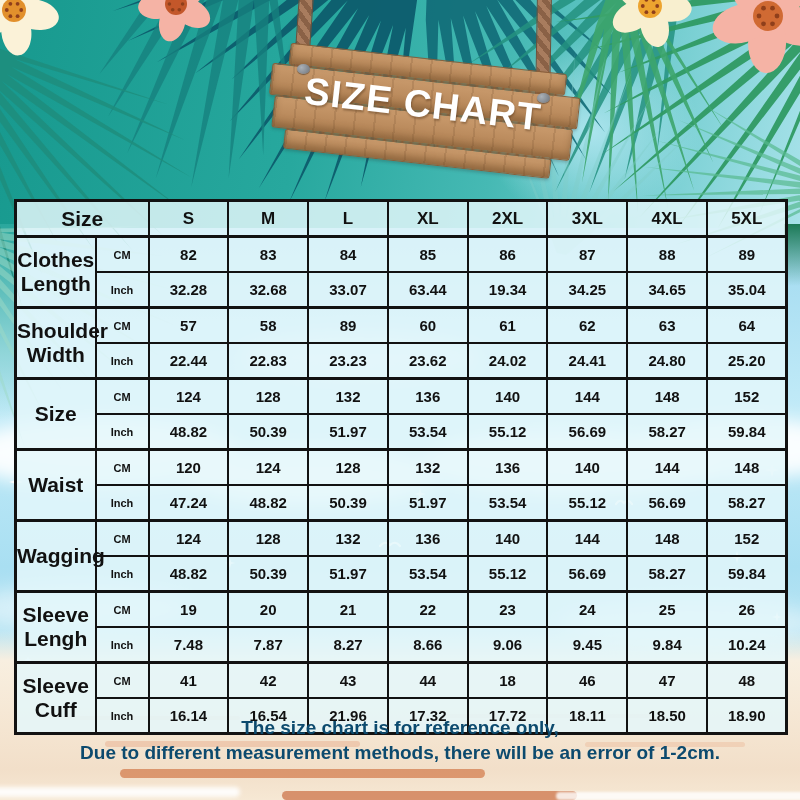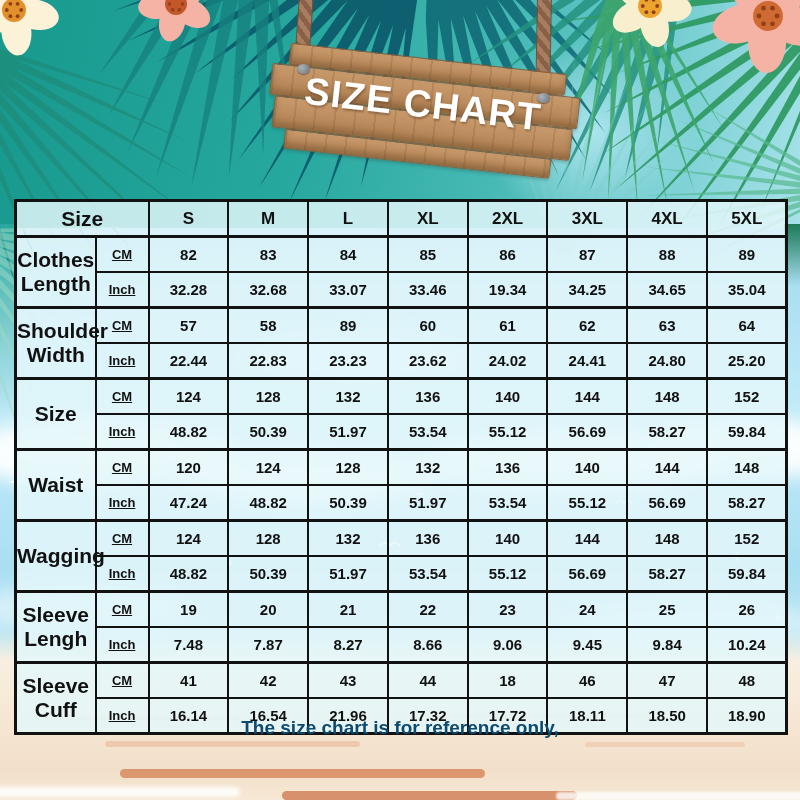--- a/index.html
+++ b/index.html
@@ -76,21 +76,21 @@
   .tablewrap{position:absolute;left:14px;top:199px;z-index:6;}
   table{border-collapse:collapse;table-layout:fixed;width:772px;border:3px solid var(--table-border);}
   col.c-lbl{width:80px;} col.c-unit{width:53px;} col.c-size{width:79.8px;}
   th,td{border:2px solid var(--table-border);background:var(--cell-bg);
     text-align:center;vertical-align:middle;color:var(--body-text);
     font-weight:bold;padding:0;height:33px;}
   tr.grp th,tr.grp td{border-top:3px solid var(--table-border);}
   th.corner{font-size:21px;text-align:center;}
   th.size-h{font-size:17px;}
   th.lbl{font-size:21px;line-height:24px;}
-  td.unit{font-size:13px;text-decoration:underline;}
+  td.unit{font-size:11px;}
   td.val{font-size:15px;}
 
   
   .footer{position:absolute;left:0;right:0;top:716px;z-index:6;text-align:center;
     color:#0c4a6e;font-weight:bold;font-size:19px;line-height:24.5px;}
 </style>
 </head>
 <body>
 
 <div class="stage">
@@ -239,21 +239,21 @@
             <td class="val">86</td>
             <td class="val">87</td>
             <td class="val">88</td>
             <td class="val">89</td>
           </tr>
           <tr>
             <td class="unit">Inch</td>
             <td class="val">32.28</td>
             <td class="val">32.68</td>
             <td class="val">33.07</td>
-            <td class="val">33.46</td>
+            <td class="val">63.44</td>
             <td class="val">19.34</td>
             <td class="val">34.25</td>
             <td class="val">34.65</td>
             <td class="val">35.04</td>
           </tr>
           <tr class="grp">
             <th rowspan="2" class="lbl">Shoulder Width</th>
             <td class="unit">CM</td>
             <td class="val">57</td>
             <td class="val">58</td>
@@ -398,15 +398,16 @@
   <div class="streak st2"></div>
   <div class="streak st3"></div>
   <div class="streak st4"></div>
   <div class="streak st5"></div>
   <div class="streak st6"></div>
   <div class="streak foam1"></div>
   <div class="streak foam2"></div>
 
   <div class="footer">
     <div>The size chart is for reference only,</div>
+    <div>Due to different measurement methods, there will be an error of 1-2cm.</div>
   </div>
 
 </div>
 
 </body></html>

